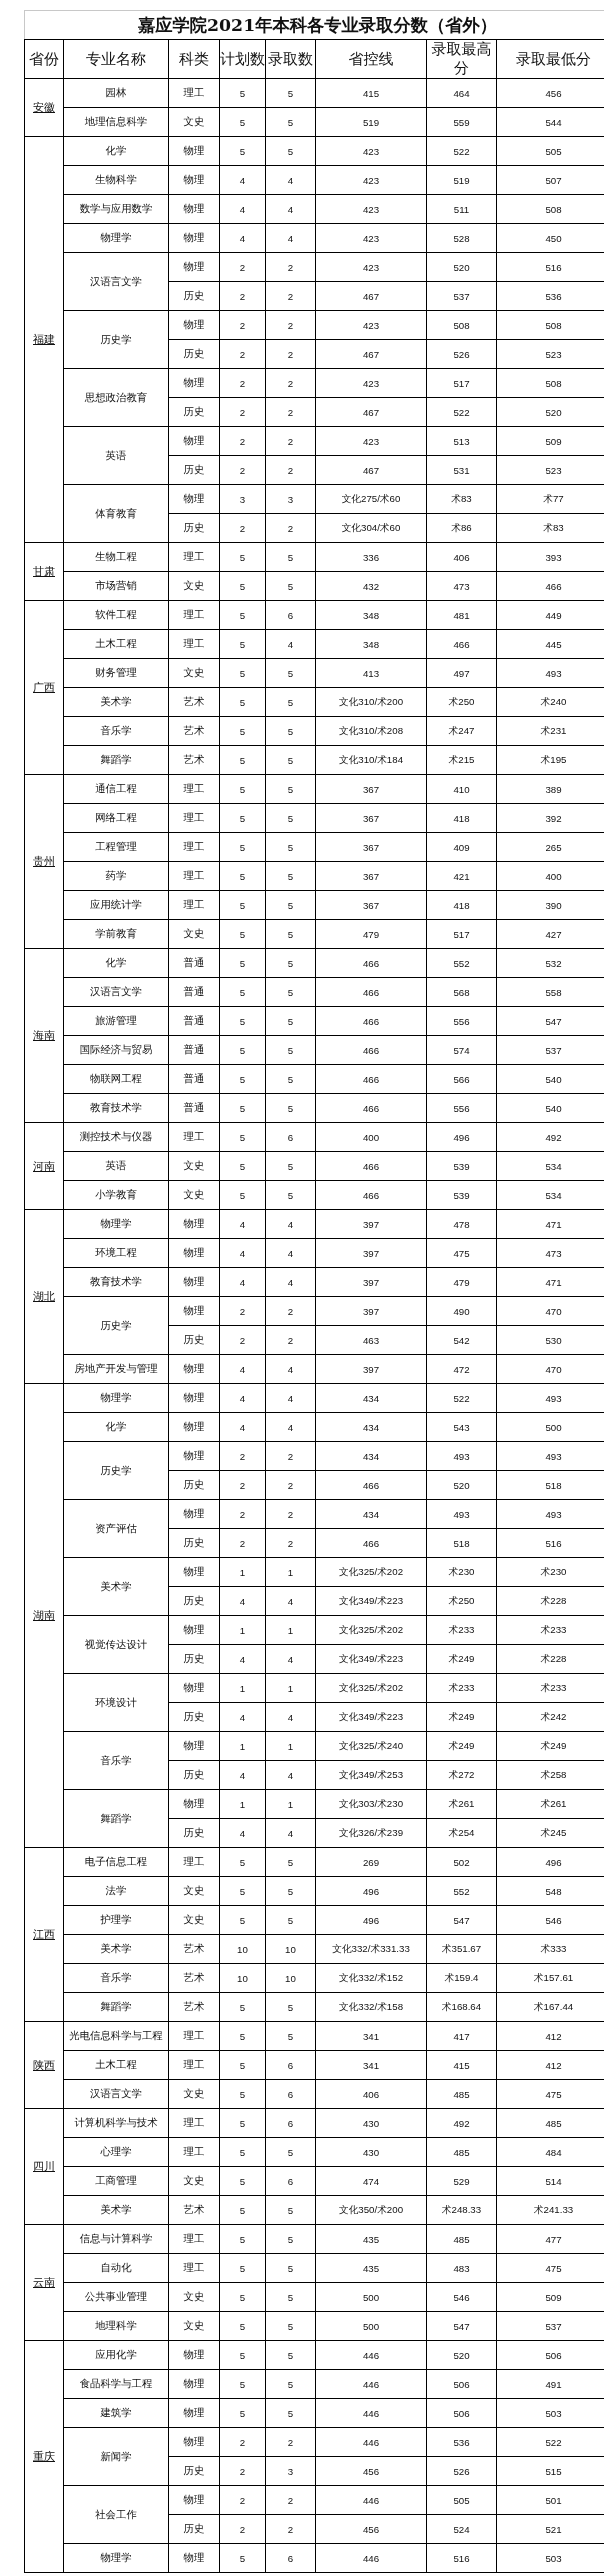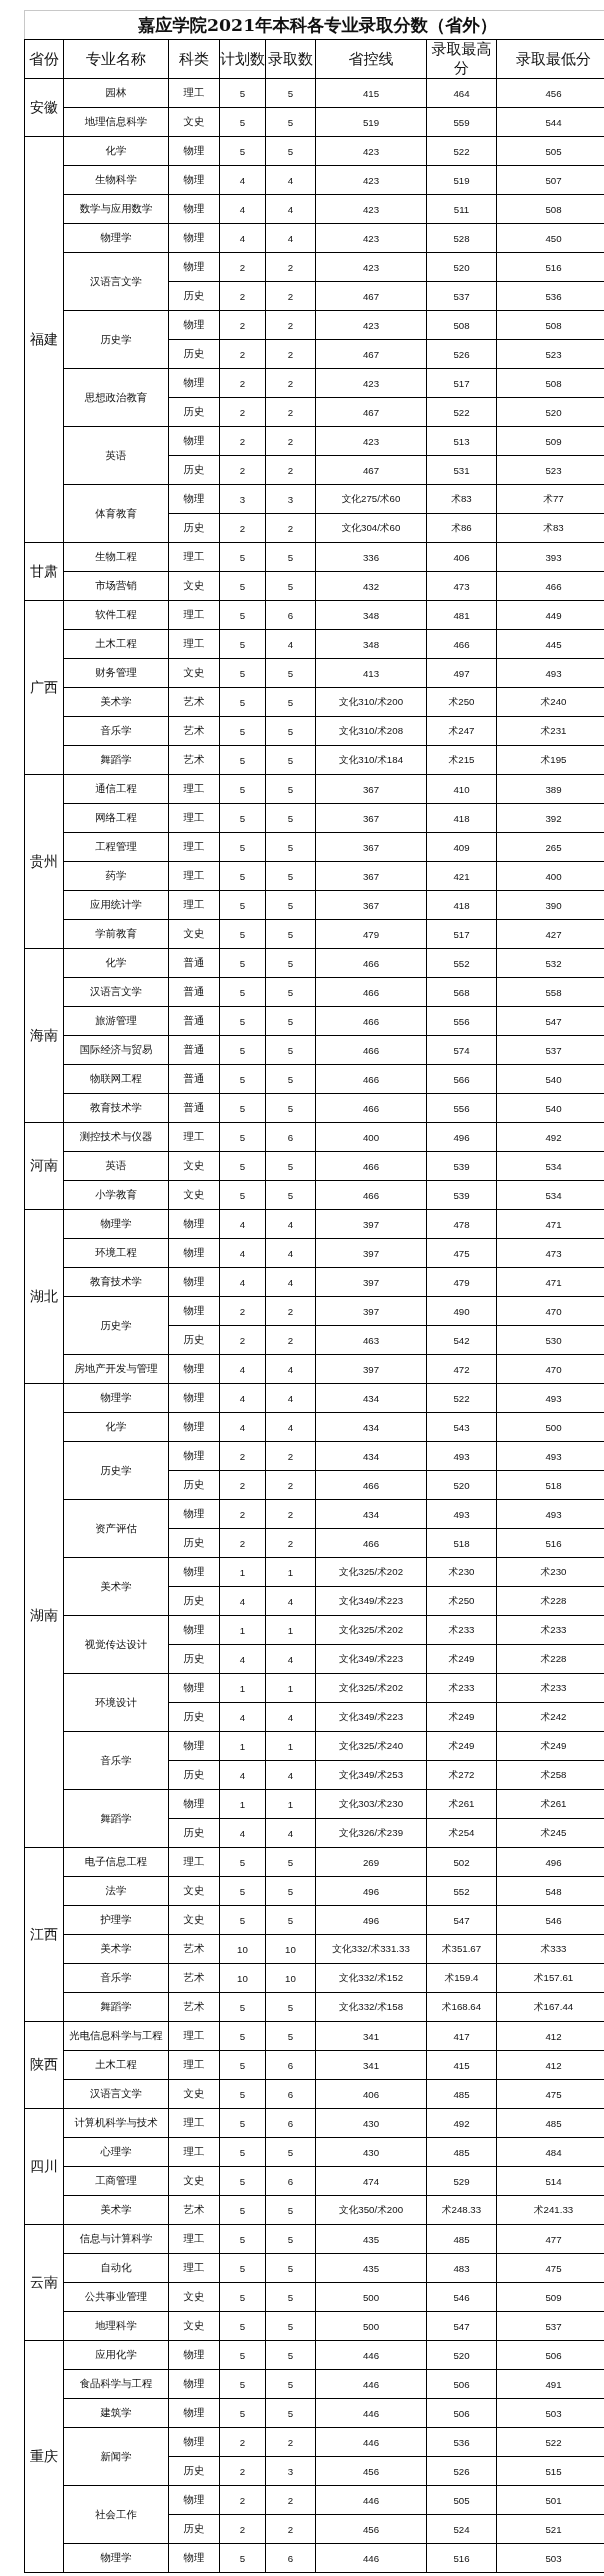--- a/index.html
+++ b/index.html
@@ -3,21 +3,21 @@
 <meta charset="utf-8">
 <style>
   html,body{margin:0;padding:0;background:#fff;}
   body{width:605px;font-family:"DejaVu Sans","Liberation Sans",sans-serif;color:#111;}
   .wrap{position:relative;padding:10.4px 7px 11px 11px;}
   table{border-collapse:collapse;width:587px;table-layout:fixed;margin-left:13px;}
   .title-cell{height:28px;border:0.7px solid #c8c8c8;border-bottom:1.4px solid #000;font-family:"DejaVu Serif","Liberation Serif",serif;font-size:17.3px;font-weight:bold;text-align:center;letter-spacing:0px;}
   th,td{border:0.7px solid #000;text-align:center;vertical-align:middle;padding:0;}
   th{height:28px;font-size:15px;font-weight:normal;}
   td{height:28px;font-size:9.7px;font-family:"Liberation Sans","DejaVu Sans",sans-serif;}
-  td.prov{font-size:14px;}
+  td.prov{font-size:11px;text-decoration:underline;}
   td.major{font-size:10.4px;}
   td.cat{font-size:10.4px;}
   tbody tr td{border-width:0.7px;}
   .tbl{border:1.4px solid #000;}
 </style>
 </head>
 <body>
 
 <div class="wrap">
   <table class="tbl">

